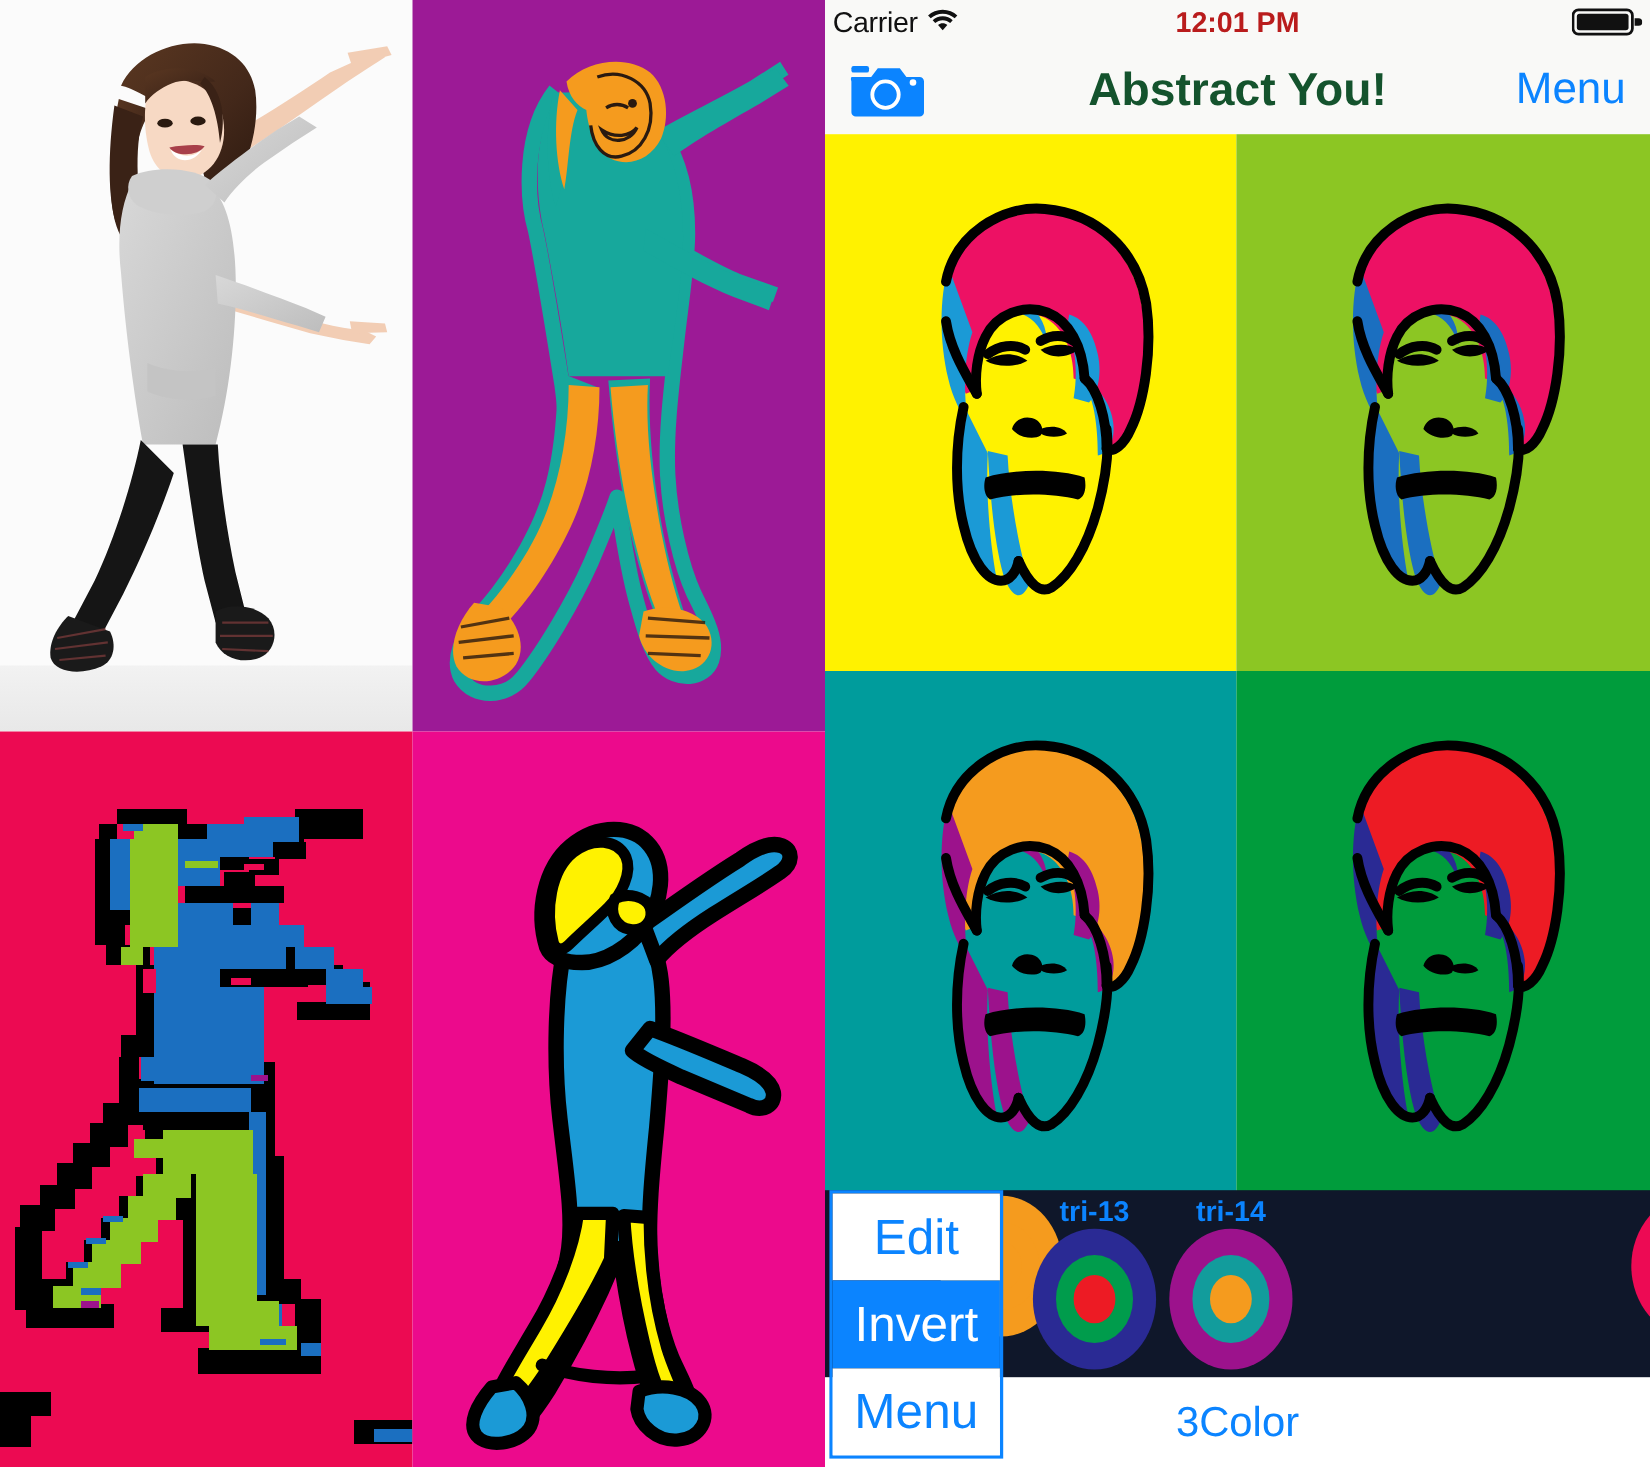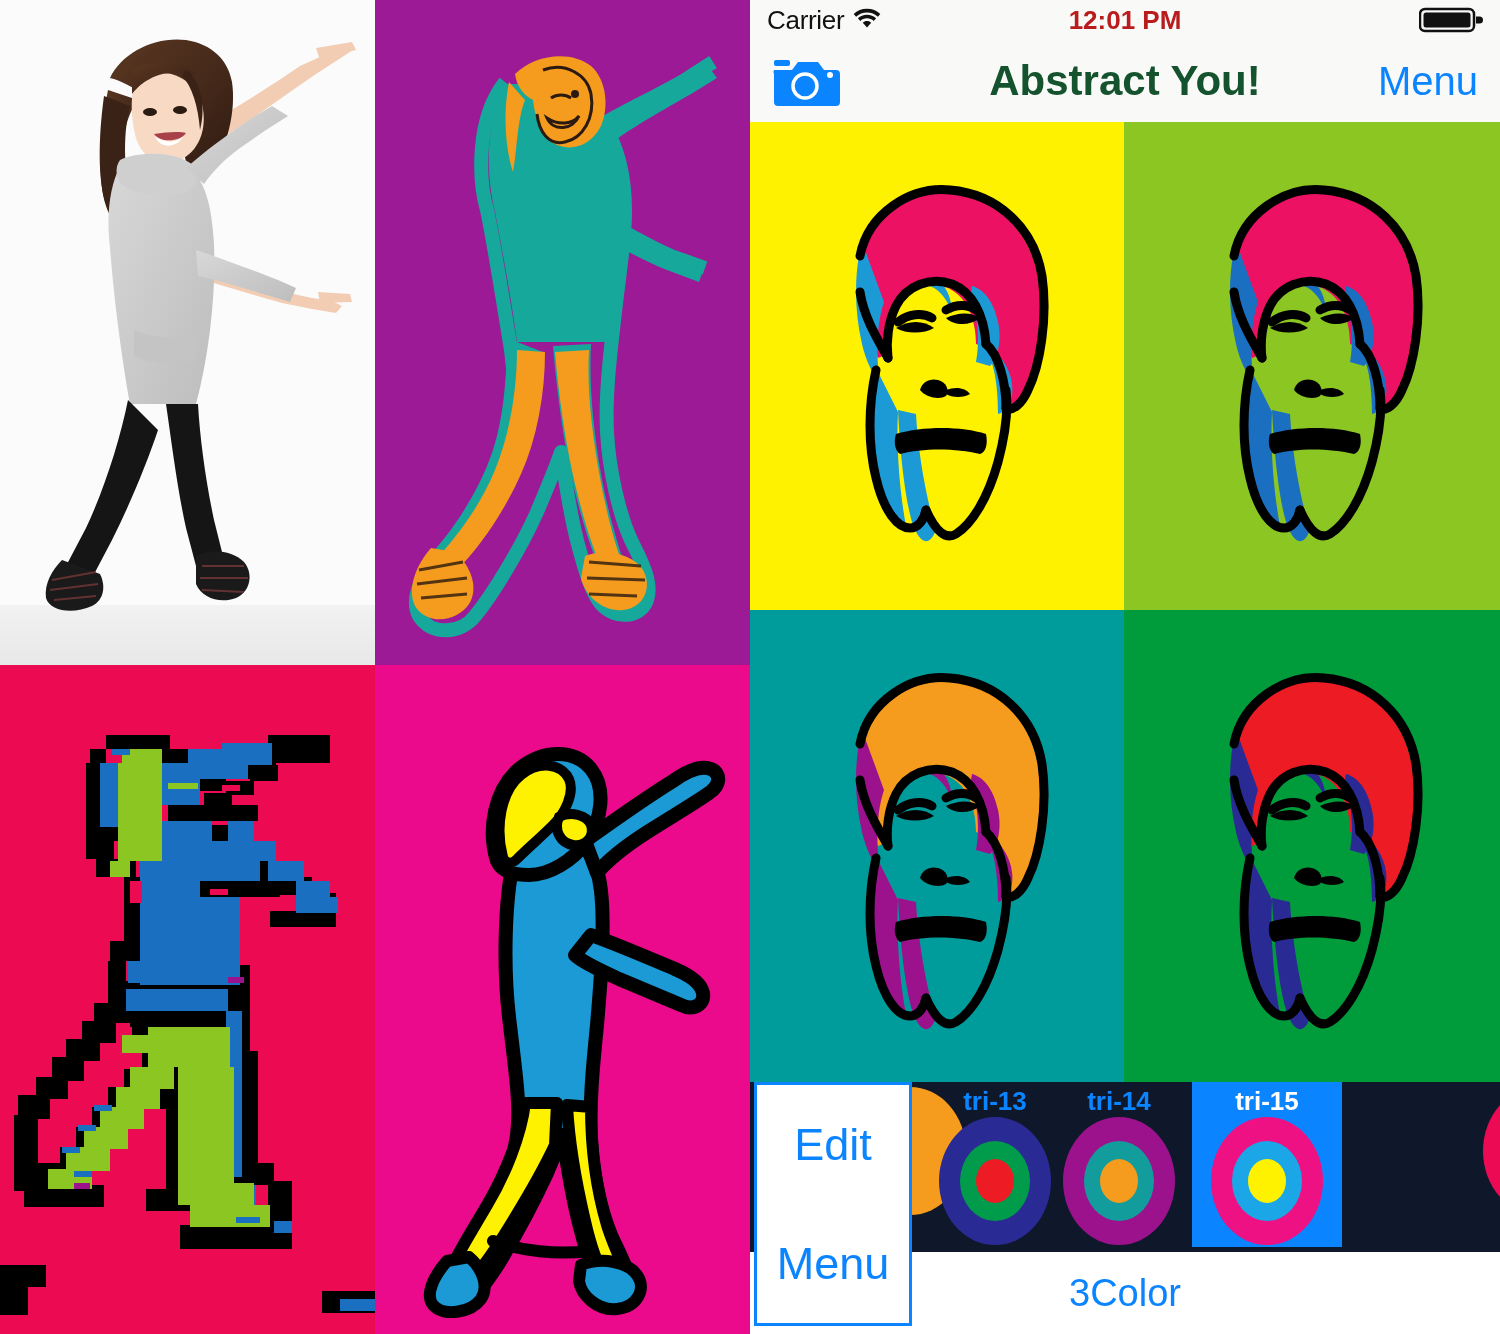--- a/index.html
+++ b/index.html
@@ -22,21 +22,21 @@
   .crimson-tile{background:#ec0a52;}
   
   .magenta-tile{background:#ec0a8c;}
 
   .tile svg{position:absolute;inset:0;width:100%;height:100%;display:block;}
 
   
   .right-panel{position:relative;width:750px;height:1334px;background:#fff;}
 
   .statusbar{position:relative;height:40px;background:#f9f9f7;
-             display:flex;align-items:center;padding:0 17px;box-sizing:border-box;}
+             display:flex;align-items:center;padding:0 7px;box-sizing:border-box;}
   .sb-left{display:flex;align-items:center;gap:8px;}
   .sb-carrier{font-size:26px;color:#111;letter-spacing:-0.3px;}
   .sb-center{position:absolute;left:0;right:0;text-align:center;
              font-size:26px;font-weight:bold;color:#b91c1c;pointer-events:none;}
   .sb-right{margin-left:auto;display:flex;align-items:center;z-index:2;}
 
   .navbar{position:relative;height:82px;background:#f9f9f7;
           display:flex;align-items:center;padding:0 22px;box-sizing:border-box;}
   .nav-title{position:absolute;left:0;right:0;text-align:center;
              font-size:42px;font-weight:bold;color:#14532d;pointer-events:none;}
@@ -552,40 +552,33 @@
 
         <div class="wheel-item" style="left:294px;">
           <span class="wheel-label">tri-14</span>
           <div class="wheel" style="background:#9C128C;">
             <div class="mid" style="background:#129C9C;">
                 <div class="core" style="background:#F59B1E;"></div>
               </div>
           </div>
         </div>
 
-        <div class="wheel-item sel" style="left:442px;">
-          <span class="wheel-label">tri-15</span>
-          <div class="wheel" style="background:#ED1184;">
-            <div class="mid" style="background:#1BA6E8;">
-                <div class="core" style="background:#FFF200;"></div>
-              </div>
-          </div>
-        </div>
 
 
         <div class="wheel-item" style="left:714px;">
           <span class="wheel-label"></span>
           <div class="wheel" style="background:#ED0A54;">
             
           </div>
         </div>
       </div>
 
       <div class="sidebtns">
         <div class="sidebtn">Edit</div>
+        <div class="sidebtn on">Invert</div>
         <div class="sidebtn">Menu</div>
       </div>
 
       <div class="tabbar">
         <div class="tab">3Color</div>
       </div>
     </div>
   </div>
 </div>
 

